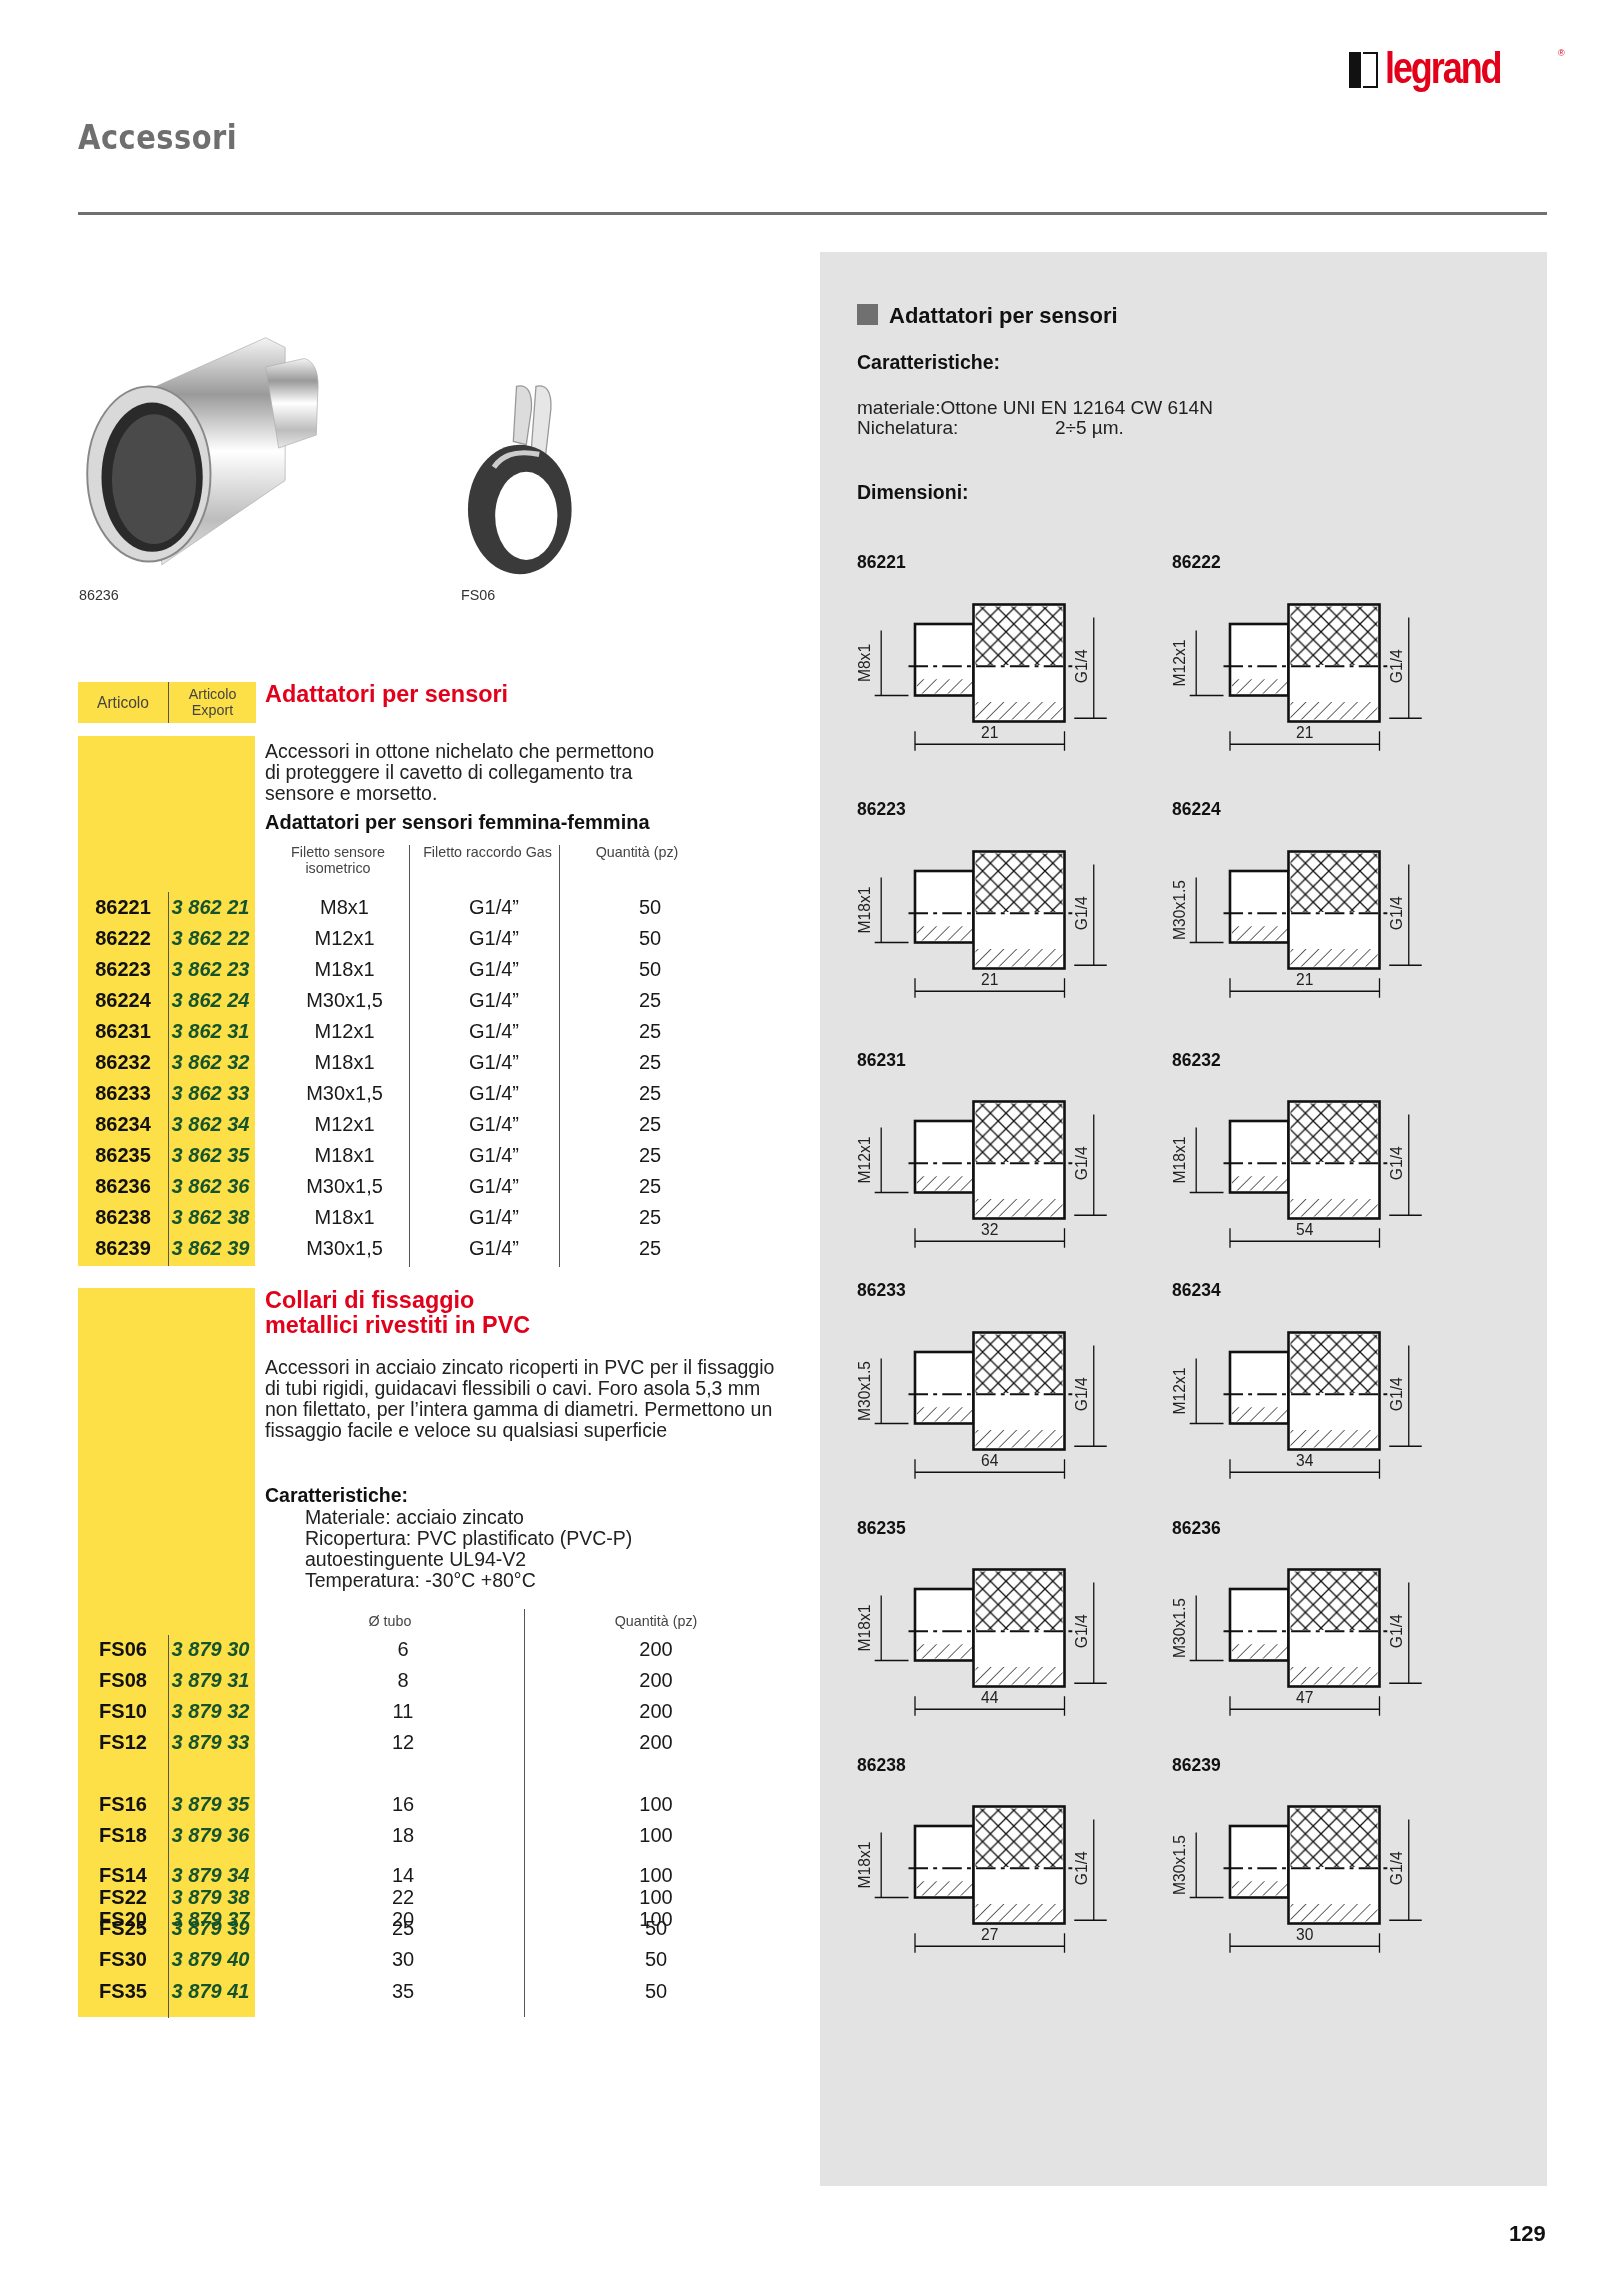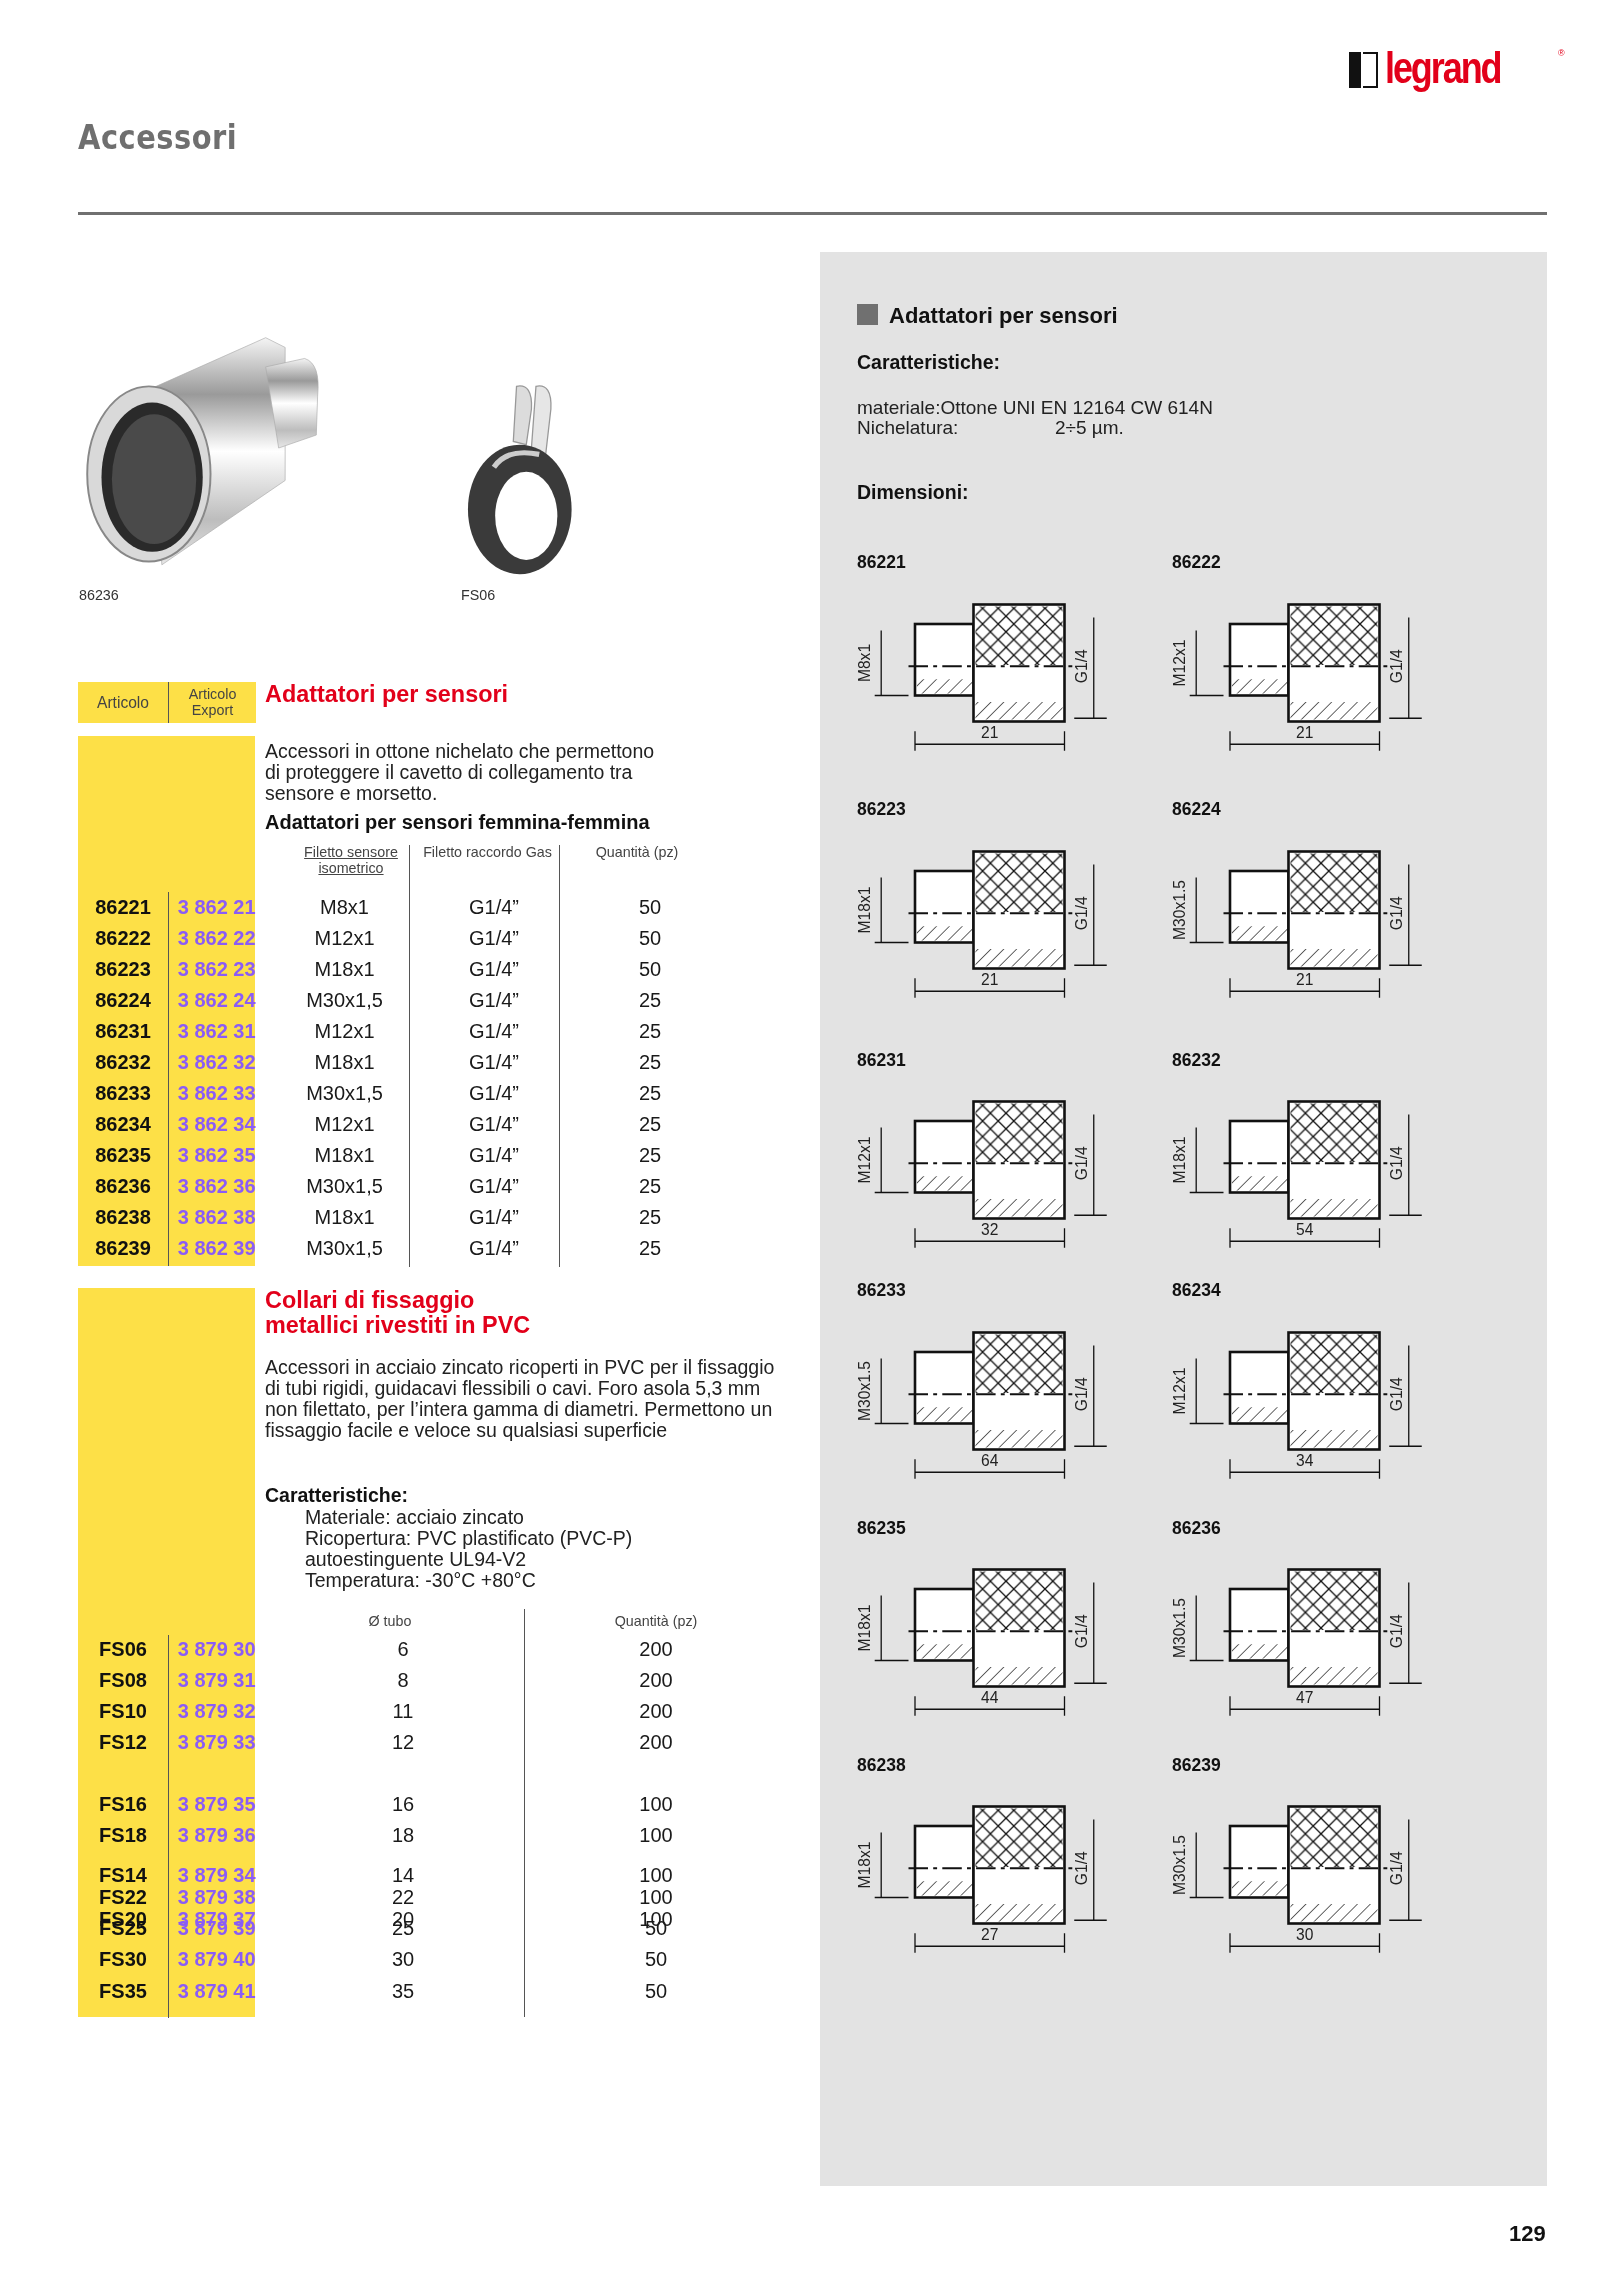--- a/index.html
+++ b/index.html
@@ -20,21 +20,21 @@
   
   .grey{background:#fde047;}
   .hdr-art{left:78px;top:682px;width:90px;height:41px;font-size:15.6px;color:#444;display:flex;align-items:center;justify-content:center;}
   .hdr-exp{left:168px;top:682px;width:87px;height:41px;font-size:14.3px;color:#444;text-align:center;line-height:15.6px;display:flex;align-items:center;justify-content:center;border-left:0.6px solid #555;}
   .sec-title{font-size:23.4px;font-weight:bold;color:#e2001a;line-height:25px;}
   .body-text{font-size:19.5px;line-height:21px;color:#222;}
   .sub-title{font-size:20px;font-weight:bold;color:#111;}
   .th{font-size:14.3px;color:#444;text-align:center;line-height:15.6px;}
   .row{position:absolute;left:78px;height:31px;width:650px;font-size:20px;}
   .row .c1{position:absolute;left:0;width:90px;text-align:center;font-weight:bold;color:#111;}
-  .row .c2{position:absolute;left:91px;width:84px;text-align:right;padding-left:2.6px;font-weight:bold;color:#8b5cf6;}
+  .row .c2{position:absolute;left:91px;width:84px;text-align:left;padding-left:2.6px;font-weight:bold;color:#14532d;font-style:italic;}
   .vline{position:absolute;width:0.6px;background:#555;}
   
   .panel{left:820px;top:252px;width:727px;height:1934px;background:#e3e3e3;}
   .rp-title{font-size:22px;font-weight:bold;color:#111;}
   .rp-bold{font-size:19.5px;font-weight:bold;color:#111;}
   .rp-text{font-size:19px;color:#222;line-height:20px;margin-top:24px;}
   .code{font-size:17.5px;font-weight:bold;color:#111;}
   .dlbl{font-size:24px;fill:#222;font-family:"Liberation Sans",sans-serif;}
   .pagenum{left:1509px;top:2221px;font-size:22px;font-weight:bold;color:#111;}
 </style>
@@ -83,21 +83,21 @@
 </div>
 <div class="abs cap" style="left:461px;top:587px;">FS06</div>
 
 <div class="abs grey hdr-art">Articolo</div>
 <div class="abs grey hdr-exp">Articolo Export</div>
 
 <div class="abs sec-title" style="left:265px;top:682px;">Adattatori per sensori</div>
 <div class="abs grey" style="left:78px;top:736px;width:177px;height:530px;"></div>
 <div class="abs body-text" style="left:265px;top:741px;width:403px;">Accessori in ottone nichelato che permettono di proteggere il cavetto di collegamento tra sensore e morsetto.</div>
 <div class="abs sub-title" style="left:265px;top:811px;">Adattatori per sensori femmina-femmina</div>
-<div class="abs th" style="left:286px;top:845px;width:130px;text-decoration:underline;">Filetto sensore isometrico</div>
+<div class="abs th" style="left:273px;top:845px;width:130px;">Filetto sensore isometrico</div>
 <div class="abs th" style="left:416px;top:845px;width:143px;">Filetto raccordo Gas</div>
 <div class="abs th" style="left:572px;top:845px;width:130px;">Quantità (pz)</div>
 <div class="vline" style="left:409px;top:845px;height:422px;"></div>
 <div class="vline" style="left:559px;top:845px;height:422px;"></div>
 <div class="vline" style="left:168px;top:892px;height:374px;"></div>
 <div id="s1rows">
     <div class="row" style="top: 896px;">
       <span class="c1">86221</span>
       <span class="c2">3 862 21</span>
       <span style="position:absolute;left:208px;width:117px;text-align:center">M8x1</span>

